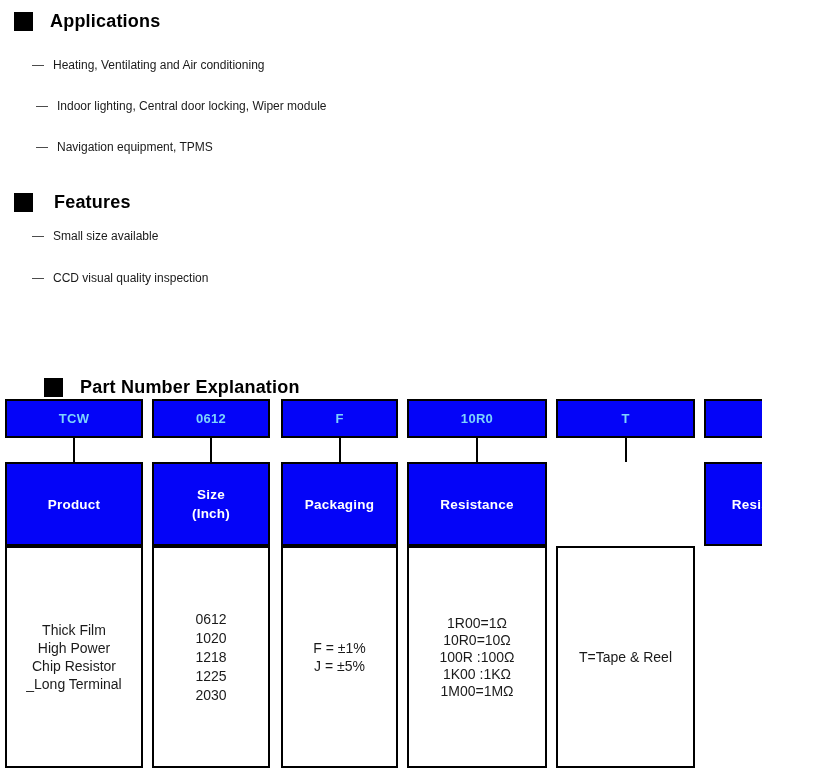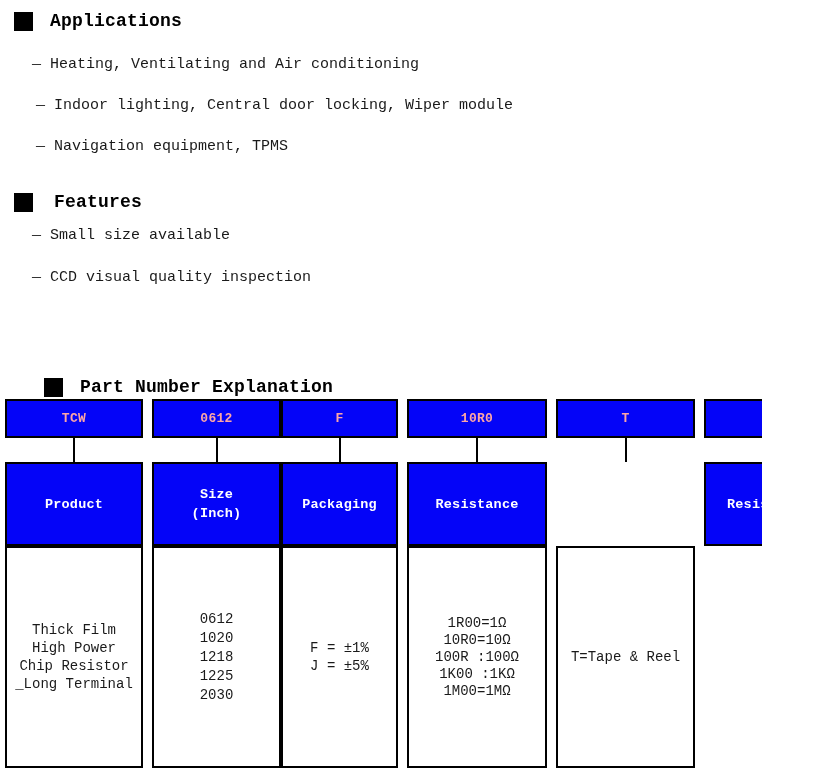--- a/index.html
+++ b/index.html
@@ -1,21 +1,21 @@
 <!DOCTYPE html>
 <html><head>
 <meta charset="utf-8">
 <style>
   html, body { margin: 0; padding: 0; background: #ffffff; }
   .page {
     position: relative;
     width: 762px;
     height: 775px;
     background: #ffffff;
-    font-family: Liberation Mono, monospace;
+    font-family: Liberation Sans, sans-serif;
     color: #1a1a1a;
     overflow: hidden;
   }
 
   
   .heading {
     position: absolute;
     display: flex;
     align-items: center;
     gap: 17px;
@@ -31,21 +31,21 @@
     font-size: 18px;
     font-weight: bold;
     color: #000000;
     letter-spacing: 0.2px;
     white-space: nowrap;
   }
 
   
   .list-item {
     position: absolute;
-    font-size: 15px;
+    font-size: 12px;
     color: #1a1a1a;
     white-space: nowrap;
     line-height: 18px;
   }
   .list-item .dash { color: #333333; }
   .list-item .dash.bold-dash { font-weight: bold; color: #000000; }
   .list-item .lbl { margin-left: 9px; }
 
   
   .pn-col {
@@ -53,21 +53,21 @@
     top: 399px;
     height: 369px;
   }
   .pn-code {
     position: absolute;
     top: 0; left: 0; right: 0;
     height: 39px;
     background: #0404f8;
     border: 2px solid #000000;
     box-sizing: border-box;
-    color: #fca5a5;
+    color: #7dd3fc;
     font-weight: bold;
     font-size: 13px;
     display: flex;
     align-items: center;
     justify-content: center;
     letter-spacing: 0.3px;
   }
   .pn-connector {
     position: absolute;
     top: 39px;
@@ -157,21 +157,21 @@
           <div>Product</div>
         </div>
       <div class="pn-content">
           <div>Thick Film</div>
           <div>High Power</div>
           <div>Chip Resistor</div>
           <div>_Long Terminal</div>
         </div>
     </div>
 
-    <div class="pn-col" style="left:152px; width:118px;padding-left:11px;">
+    <div class="pn-col" style="left:152px; width:118px;">
       <div class="pn-code">0612</div>
       <div class="pn-connector"></div>
       <div class="pn-header">
           <div>Size</div>
           <div>(Inch)</div>
         </div>
       <div class="pn-content" style="line-height:19px;">
           <div>0612</div>
           <div>1020</div>
           <div>1218</div>

